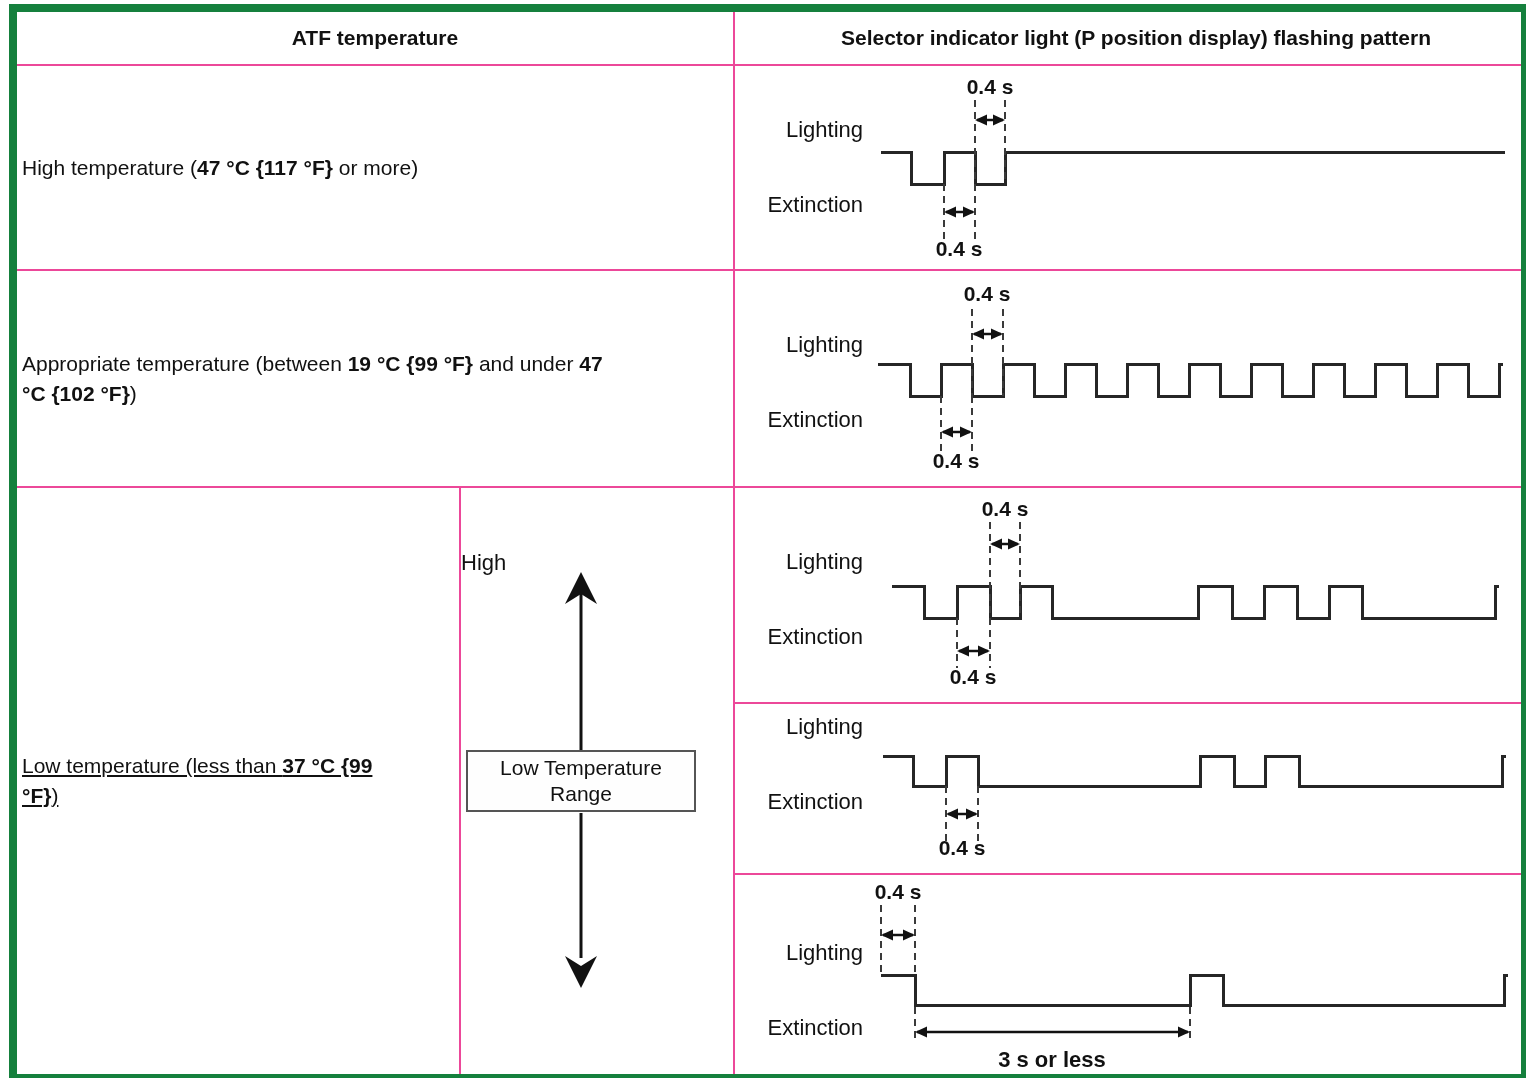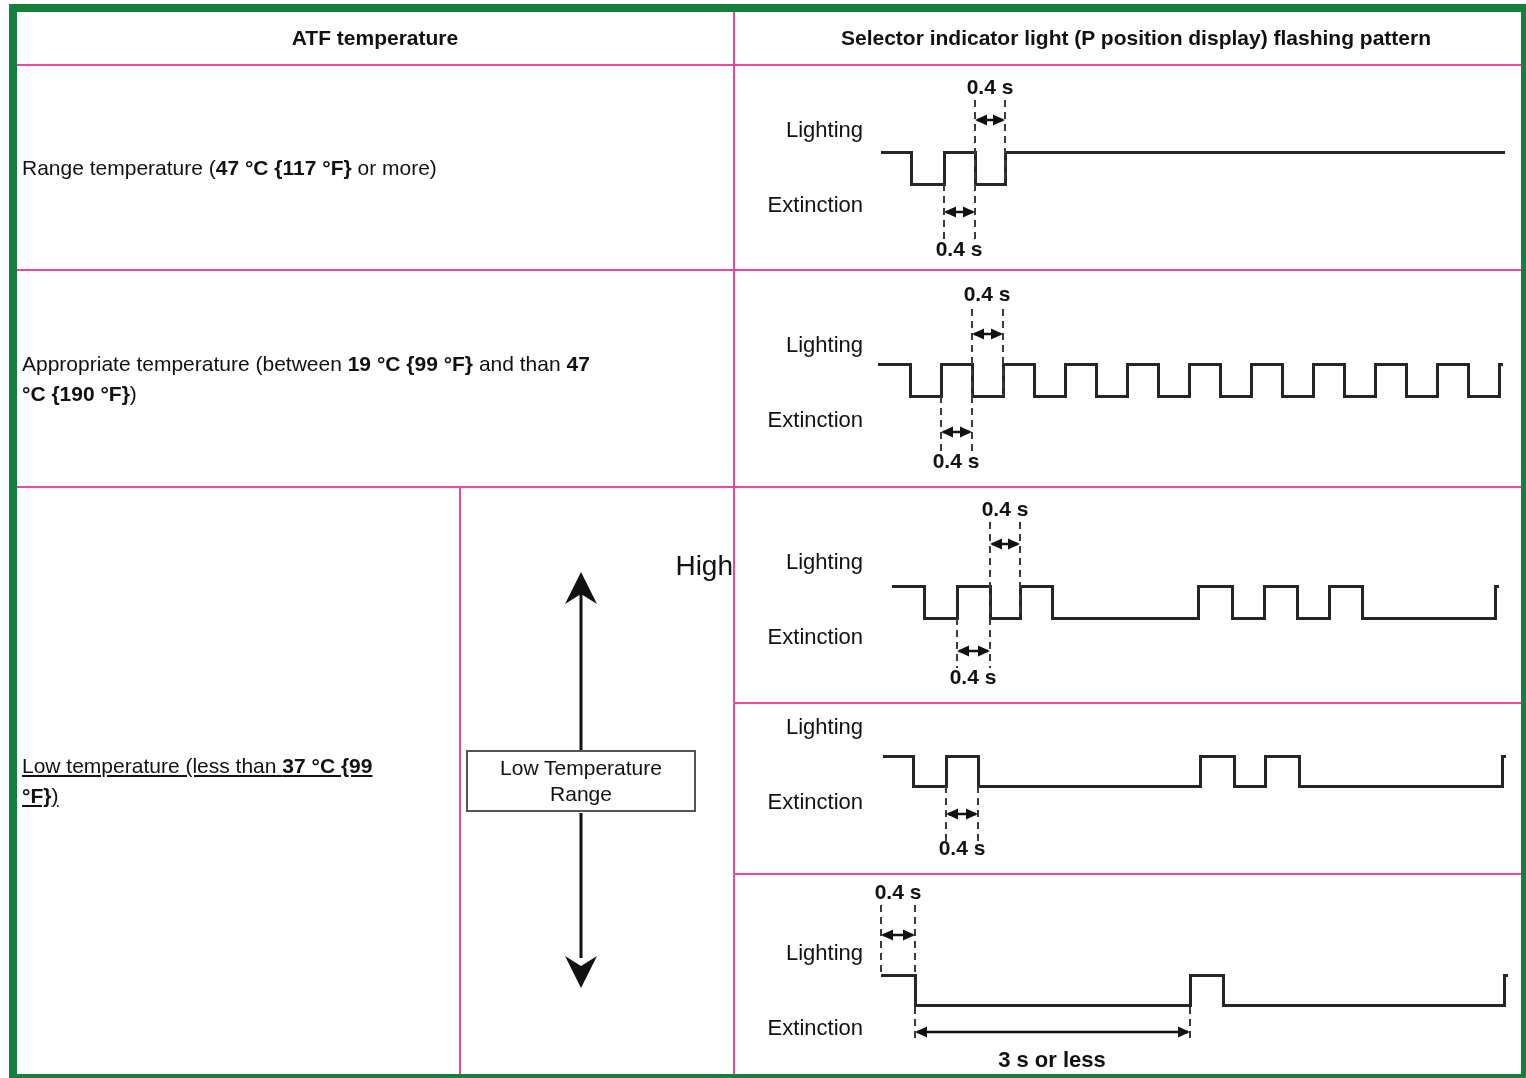--- a/index.html
+++ b/index.html
@@ -13,21 +13,21 @@
     background:#ec4899;
     border:8px solid #15803d;
   }
   .cell{background:#fff;position:relative;}
   .hdr{display:flex;align-items:center;justify-content:center;font-weight:bold;font-size:21px;}
   .txt{display:flex;align-items:center;font-size:21px;line-height:30px;padding-left:5px;padding-right:4px;}
   .wave svg{position:absolute;left:0;top:0;}
   svg text{font-family:"Liberation Sans","DejaVu Sans",sans-serif;}
   .arrowcell{text-align:center;}
   .rng-svg{position:absolute;left:0;top:0;}
-  .rng-label{position:absolute;left:0;width:100%;text-align:right;font-size:28px;}
+  .rng-label{position:absolute;left:0;width:100%;text-align:left;font-size:22px;}
   .rng-label.high{top:62px;}
   .rng-label.low{top:488px;}
   .rng-box{
     position:absolute;left:5px;top:262px;width:226px;height:58px;
     border:2px solid #555;background:#fefefe;
     font-size:21px;line-height:26px;display:flex;align-items:center;justify-content:center;text-align:center;
   }
   b{font-weight:bold;}
 </style>
 </head>
@@ -36,21 +36,21 @@
 <div class="tbl">
 
   <div class="cell hdr" style="grid-column:1/3;grid-row:1;">
     <span>ATF temperature</span>
   </div>
   <div class="cell hdr" style="grid-column:3;grid-row:1;padding-left:16px;">
     <span>Selector indicator light (P position display) flashing pattern</span>
   </div>
 
   <div class="cell txt" style="grid-column:1/3;grid-row:2;">
-    <div><span>Range temperature (</span><b>47 °C {117 °F}</b><span> or more)</span></div>
+    <div><span>High temperature (</span><b>47 °C {117 °F}</b><span> or more)</span></div>
   </div>
   <div class="cell wave" style="grid-column:3;grid-row:2;">
     <svg width="786" height="203">
         <path d="M 146 86 L 176 86 L 176 118 L 209 118 L 209 86 L 240 86 L 240 118 L 270 118 L 270 86 L 770 86" fill="none" stroke="#262626" stroke-width="3" shape-rendering="crispEdges"></path>
         <line x1="240" y1="34" x2="240" y2="118" stroke="#3a3a3a" stroke-width="2" stroke-dasharray="7 5" shape-rendering="crispEdges"></line>
         <line x1="270" y1="34" x2="270" y2="118" stroke="#3a3a3a" stroke-width="2" stroke-dasharray="7 5" shape-rendering="crispEdges"></line>
         <line x1="242" y1="54" x2="268" y2="54" stroke="#111" stroke-width="2.5"></line>
         <path d="M 240 54 l 12 -5.5 l 0 11 Z" fill="#111"></path>
         <path d="M 270 54 l -12 -5.5 l 0 11 Z" fill="#111"></path>
         <line x1="209" y1="118" x2="209" y2="178" stroke="#3a3a3a" stroke-width="2" stroke-dasharray="7 5" shape-rendering="crispEdges"></line>
@@ -59,21 +59,21 @@
         <path d="M 209 146 l 12 -5.5 l 0 11 Z" fill="#111"></path>
         <path d="M 240 146 l -12 -5.5 l 0 11 Z" fill="#111"></path>
         <text x="255" y="28" text-anchor="middle" font-size="21" font-weight="700" fill="#111">0.4 s</text>
         <text x="224" y="190" text-anchor="middle" font-size="21" font-weight="700" fill="#111">0.4 s</text>
         <text x="128" y="71" text-anchor="end" font-size="22" font-weight="400" fill="#111">Lighting</text>
         <text x="128" y="146" text-anchor="end" font-size="22" font-weight="400" fill="#111">Extinction</text>
       </svg>
   </div>
 
   <div class="cell txt" style="grid-column:1/3;grid-row:3;">
-    <div><span>Appropriate temperature (between </span><b>19 °C {99 °F}</b><span> and than </span><b>47</b><br><b>°C {190 °F}</b><span>)</span></div>
+    <div><span>Appropriate temperature (between </span><b>19 °C {99 °F}</b><span> and under </span><b>47</b><br><b>°C {102 °F}</b><span>)</span></div>
   </div>
   <div class="cell wave" style="grid-column:3;grid-row:3;">
     <svg width="786" height="215">
         <path d="M 143 93 L 175 93 L 175 125 L 206 125 L 206 93 L 237 93 L 237 125 L 268 125 L 268 93 L 299 93 L 299 125 L 330 125 L 330 93 L 361 93 L 361 125 L 392 125 L 392 93 L 423 93 L 423 125 L 454 125 L 454 93 L 485 93 L 485 125 L 516 125 L 516 93 L 547 93 L 547 125 L 578 125 L 578 93 L 609 93 L 609 125 L 640 125 L 640 93 L 671 93 L 671 125 L 702 125 L 702 93 L 733 93 L 733 125 L 764 125 L 764 93 L 768 93" fill="none" stroke="#262626" stroke-width="3" shape-rendering="crispEdges"></path>
         <line x1="237" y1="38" x2="237" y2="125" stroke="#3a3a3a" stroke-width="2" stroke-dasharray="7 5" shape-rendering="crispEdges"></line>
         <line x1="268" y1="38" x2="268" y2="125" stroke="#3a3a3a" stroke-width="2" stroke-dasharray="7 5" shape-rendering="crispEdges"></line>
         <line x1="239" y1="63" x2="266" y2="63" stroke="#111" stroke-width="2.5"></line>
         <path d="M 237 63 l 12 -5.5 l 0 11 Z" fill="#111"></path>
         <path d="M 268 63 l -12 -5.5 l 0 11 Z" fill="#111"></path>
         <line x1="206" y1="125" x2="206" y2="185" stroke="#3a3a3a" stroke-width="2" stroke-dasharray="7 5" shape-rendering="crispEdges"></line>

